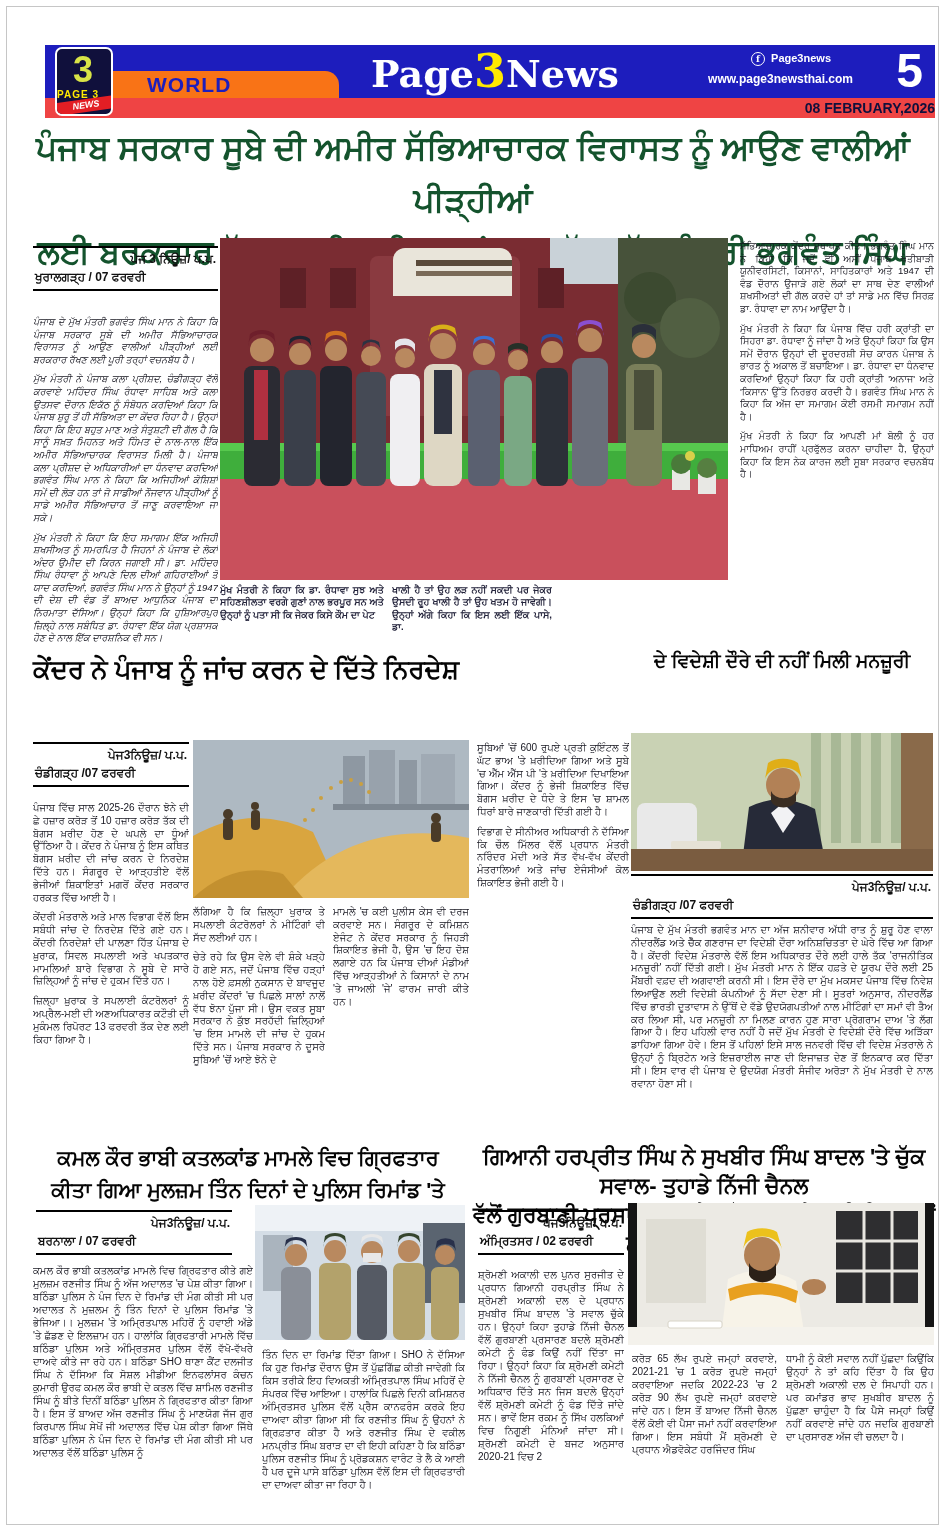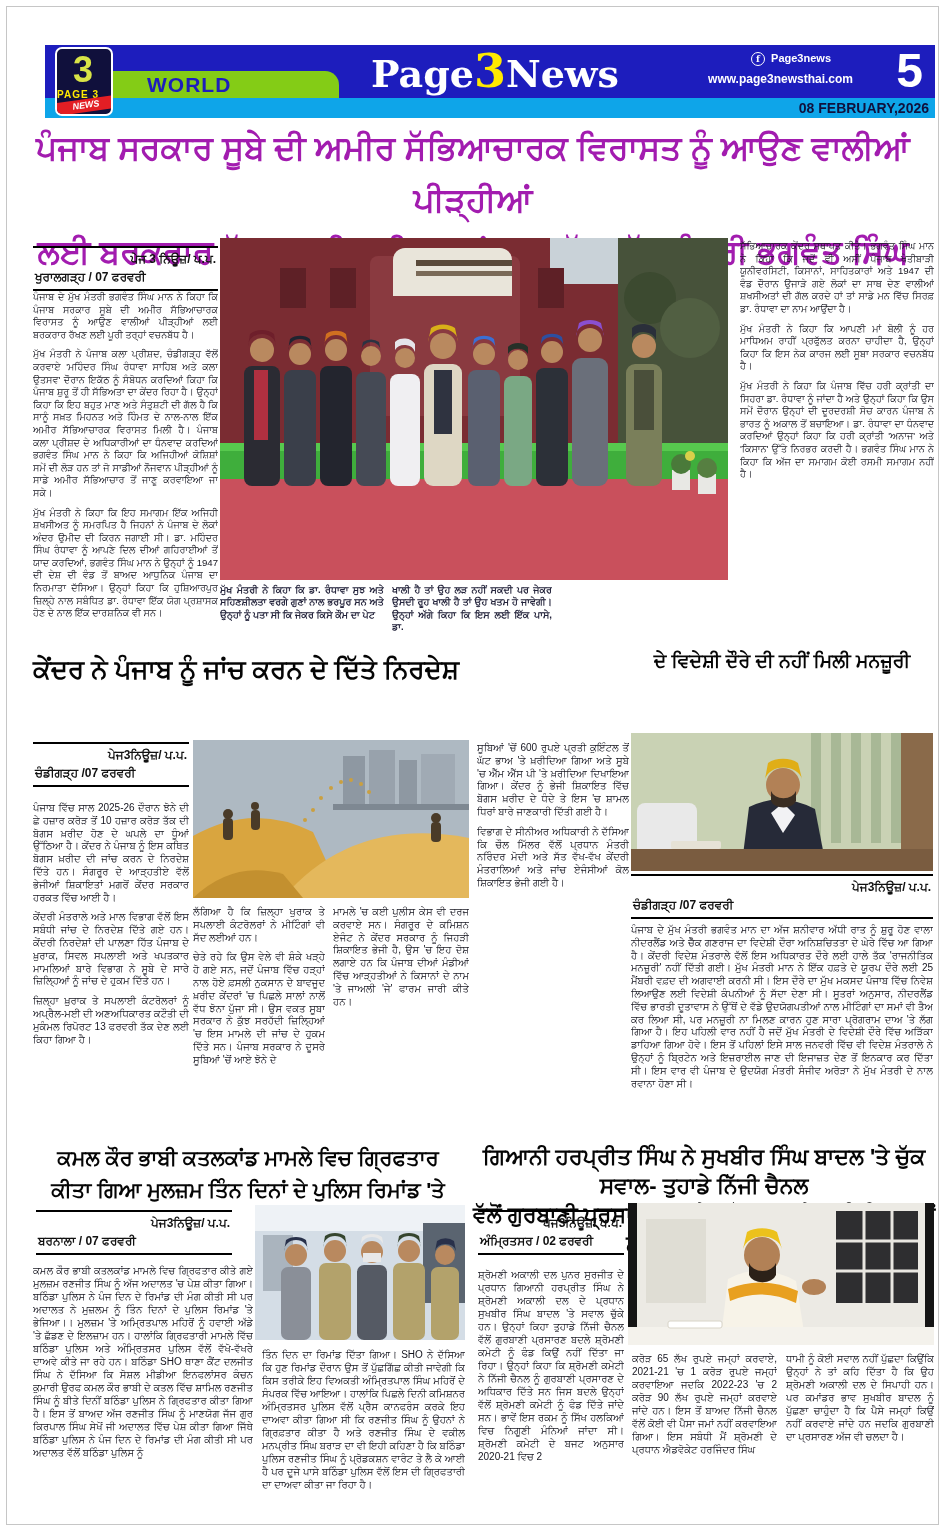--- a/index.html
+++ b/index.html
@@ -3,42 +3,42 @@
 <meta charset="utf-8">
 <style>
   html,body{margin:0;padding:0;background:#e9e9e9;}
   #page{position:relative;width:945px;height:1531px;background:#ffffff;margin:0 auto;
         font-family:"Liberation Sans",sans-serif;overflow:hidden;}
   .frame{position:absolute;inset:6px;border:1px solid #c6c6c6;pointer-events:none;}
 
   
   .hdr{position:absolute;left:45px;top:45px;width:890px;height:73px;}
   .hdr-blue{position:absolute;left:0;top:0;width:890px;height:53px;background:#1d1dbd;}
-  .hdr-strip{position:absolute;left:0;top:53px;width:890px;height:20px;background:#0ea5e9;
-             text-align:right;font-weight:bold;font-size:14px;color:#10103c;line-height:20px;padding-right:6px;box-sizing:border-box;}
-  .world-tab{position:absolute;left:66px;top:26px;width:228px;height:27px;background:#84cc16;
+  .hdr-strip{position:absolute;left:0;top:53px;width:890px;height:20px;background:#ef4444;
+             text-align:right;font-weight:bold;font-size:14px;color:#10103c;line-height:20px;box-sizing:border-box;}
+  .world-tab{position:absolute;left:66px;top:26px;width:228px;height:27px;background:#f97316;
              border-top-right-radius:14px;}
   .world-tab span{display:block;padding-left:36px;font-size:21px;font-weight:bold;color:#1d1dbd;line-height:27px;letter-spacing:1px;}
   .logo{position:absolute;left:10px;top:2px;width:58px;height:69px;background:#10103c;border:2px solid #ffffff;
         border-radius:7px;box-sizing:border-box;overflow:hidden;}
   .logo .big3{position:absolute;left:16px;top:0px;font-size:36px;font-weight:bold;color:#d9e447;}
   .logo .pg3{position:absolute;left:0;top:40px;width:100%;text-align:left;font-size:10px;font-weight:bold;color:#ffe900;letter-spacing:1px;}
   .logo .ribbon{position:absolute;left:-4px;top:50px;width:66px;height:13px;background:#e31e24;transform:rotate(-8deg);
         text-align:center;font-size:9px;font-style:italic;font-weight:bold;color:#ffffff;line-height:13px;}
   .brand{position:absolute;left:285px;top:2px;width:330px;text-align:center;color:#ffffff;
          font-family:"DejaVu Serif",serif;font-weight:bold;font-size:38px;line-height:48px;white-space:nowrap;}
   .brand .b3{color:#ffe900;font-size:46px;}
   .social{position:absolute;right:104px;top:7px;color:#ffffff;font-size:11px;font-weight:bold;}
   .fb{display:inline-block;width:12px;height:12px;border:1px solid #fff;border-radius:50%;
       font-family:"DejaVu Serif",serif;font-size:9px;line-height:12px;text-align:center;vertical-align:middle;margin-right:3px;}
   .website{position:absolute;right:82px;top:27px;color:#ffffff;font-size:12px;font-weight:bold;}
   .pagenum{position:absolute;right:12px;top:-2px;color:#ffffff;font-size:48px;font-weight:bold;line-height:56px;}
 
   
-  .main-hl{position:absolute;left:33px;top:122px;width:880px;text-align:center;color:#a21caf;
+  .main-hl{position:absolute;left:33px;top:122px;width:880px;text-align:center;color:#14532d;
            font-size:33px;line-height:52px;font-weight:800;}
   .hl2{position:absolute;left:33px;top:648px;width:592px;color:#050505;font-size:26px;line-height:42px;font-weight:800;}
   .hl3{position:absolute;left:630px;top:646px;width:304px;text-align:center;color:#050505;font-size:19px;line-height:30px;font-weight:800;}
   .hl4{position:absolute;left:30px;top:1142px;width:436px;text-align:center;color:#050505;font-size:21px;line-height:32px;font-weight:800;}
   .hl5{position:absolute;left:472px;top:1142px;width:464px;text-align:center;color:#050505;font-size:22px;line-height:29px;font-weight:800;}
 
   
   .byline{position:absolute;border-top:2px solid #000;border-bottom:2px solid #000;padding:4px 2px 5px;box-sizing:border-box;}
   .byline .agency{text-align:right;font-weight:bold;font-size:12px;color:#111;}
   .byline .dateline{font-weight:bold;font-size:12px;color:#111;margin-top:4px;}
@@ -85,21 +85,21 @@
   <div class="main-hl">
     <div>ਪੰਜਾਬ ਸਰਕਾਰ ਸੂਬੇ ਦੀ ਅਮੀਰ ਸੱਭਿਆਚਾਰਕ ਵਿਰਾਸਤ ਨੂੰ ਆਉਣ ਵਾਲੀਆਂ ਪੀੜ੍ਹੀਆਂ</div>
     <div>ਲਈ ਬਰਕਰਾਰ ਰੱਖਣ ਲਈ ਪੂਰੀ ਤਰ੍ਹਾਂ ਵਚਨਬੱਧ: ਮੁੱਖ ਮੰਤਰੀ ਭਗਵੰਤ ਸਿੰਘ ਮਾਨ</div>
   </div>
 
   <div class="byline" style="left:33px;top:246px;width:185px;">
     <div class="agency">ਪੇਜ 3 ਨਿਊਜ਼/ ਪ.ਪ.</div>
     <div class="dateline">ਖੁਰਾਲਗੜ੍ਹ / 07 ਫਰਵਰੀ</div>
   </div>
 
-  <div class="col f-lead" style="left:33px;top:291px;width:185px;height:336px;">
+  <div class="col f-lead" style="left:33px;top:316px;width:185px;height:336px;font-style:italic;">
     <p>ਪੰਜਾਬ ਦੇ ਮੁੱਖ ਮੰਤਰੀ ਭਗਵੰਤ ਸਿੰਘ ਮਾਨ ਨੇ ਕਿਹਾ ਕਿ ਪੰਜਾਬ ਸਰਕਾਰ ਸੂਬੇ ਦੀ ਅਮੀਰ ਸੱਭਿਆਚਾਰਕ ਵਿਰਾਸਤ ਨੂੰ ਆਉਣ ਵਾਲੀਆਂ ਪੀੜ੍ਹੀਆਂ ਲਈ ਬਰਕਰਾਰ ਰੱਖਣ ਲਈ ਪੂਰੀ ਤਰ੍ਹਾਂ ਵਚਨਬੱਧ ਹੈ।</p>
     <p>ਮੁੱਖ ਮੰਤਰੀ ਨੇ ਪੰਜਾਬ ਕਲਾ ਪ੍ਰੀਸ਼ਦ, ਚੰਡੀਗੜ੍ਹ ਵੱਲੋਂ ਕਰਵਾਏ 'ਮਹਿੰਦਰ ਸਿੰਘ ਰੰਧਾਵਾ ਸਾਹਿਬ ਅਤੇ ਕਲਾ ਉਤਸਵ' ਦੌਰਾਨ ਇਕੱਠ ਨੂੰ ਸੰਬੋਧਨ ਕਰਦਿਆਂ ਕਿਹਾ ਕਿ ਪੰਜਾਬ ਸ਼ੁਰੂ ਤੋਂ ਹੀ ਸੱਭਿਅਤਾ ਦਾ ਕੇਂਦਰ ਰਿਹਾ ਹੈ। ਉਨ੍ਹਾਂ ਕਿਹਾ ਕਿ ਇਹ ਬਹੁਤ ਮਾਣ ਅਤੇ ਸੰਤੁਸ਼ਟੀ ਦੀ ਗੱਲ ਹੈ ਕਿ ਸਾਨੂੰ ਸਖ਼ਤ ਮਿਹਨਤ ਅਤੇ ਹਿੰਮਤ ਦੇ ਨਾਲ-ਨਾਲ ਇੱਕ ਅਮੀਰ ਸੱਭਿਆਚਾਰਕ ਵਿਰਾਸਤ ਮਿਲੀ ਹੈ। ਪੰਜਾਬ ਕਲਾ ਪ੍ਰੀਸ਼ਦ ਦੇ ਅਧਿਕਾਰੀਆਂ ਦਾ ਧੰਨਵਾਦ ਕਰਦਿਆਂ ਭਗਵੰਤ ਸਿੰਘ ਮਾਨ ਨੇ ਕਿਹਾ ਕਿ ਅਜਿਹੀਆਂ ਕੋਸ਼ਿਸ਼ਾਂ ਸਮੇਂ ਦੀ ਲੋੜ ਹਨ ਤਾਂ ਜੋ ਸਾਡੀਆਂ ਨੌਜਵਾਨ ਪੀੜ੍ਹੀਆਂ ਨੂੰ ਸਾਡੇ ਅਮੀਰ ਸੱਭਿਆਚਾਰ ਤੋਂ ਜਾਣੂ ਕਰਵਾਇਆ ਜਾ ਸਕੇ।</p>
     <p>ਮੁੱਖ ਮੰਤਰੀ ਨੇ ਕਿਹਾ ਕਿ ਇਹ ਸਮਾਗਮ ਇੱਕ ਅਜਿਹੀ ਸ਼ਖਸੀਅਤ ਨੂੰ ਸਮਰਪਿਤ ਹੈ ਜਿਹਨਾਂ ਨੇ ਪੰਜਾਬ ਦੇ ਲੋਕਾਂ ਅੰਦਰ ਉਮੀਦ ਦੀ ਕਿਰਨ ਜਗਾਈ ਸੀ। ਡਾ. ਮਹਿੰਦਰ ਸਿੰਘ ਰੰਧਾਵਾ ਨੂੰ ਆਪਣੇ ਦਿਲ ਦੀਆਂ ਗਹਿਰਾਈਆਂ ਤੋਂ ਯਾਦ ਕਰਦਿਆਂ, ਭਗਵੰਤ ਸਿੰਘ ਮਾਨ ਨੇ ਉਨ੍ਹਾਂ ਨੂੰ 1947 ਦੀ ਦੇਸ਼ ਦੀ ਵੰਡ ਤੋਂ ਬਾਅਦ ਆਧੁਨਿਕ ਪੰਜਾਬ ਦਾ ਨਿਰਮਾਤਾ ਦੱਸਿਆ। ਉਨ੍ਹਾਂ ਕਿਹਾ ਕਿ ਹੁਸ਼ਿਆਰਪੁਰ ਜ਼ਿਲ੍ਹੇ ਨਾਲ ਸਬੰਧਿਤ ਡਾ. ਰੰਧਾਵਾ ਇੱਕ ਯੋਗ ਪ੍ਰਸ਼ਾਸਕ ਹੋਣ ਦੇ ਨਾਲ ਇੱਕ ਦਾਰਸ਼ਨਿਕ ਵੀ ਸਨ।</p>
   </div>
 
   <div class="photo" style="left:220px;top:238px;width:508px;height:342px;">
     <svg width="508" height="342" viewBox="0 0 508 342">
       <rect width="508" height="342" fill="#7a2c32"></rect>
       <rect x="330" y="0" width="178" height="46" fill="#c9d2d8"></rect>
       <rect x="398" y="0" width="110" height="210" fill="#47523a"></rect>
@@ -174,22 +174,22 @@
         <path d="M412 100 a13 11 0 0 1 24 2 l0 -10 a14 10 0 0 0 -24 -2 z" fill="#2a2f3a"></path>
       </g>
     </svg>
   </div>
 
   <div class="caption" style="left:220px;top:584px;width:164px;height:54px;">ਮੁੱਖ ਮੰਤਰੀ ਨੇ ਕਿਹਾ ਕਿ ਡਾ. ਰੰਧਾਵਾ ਸੁਝ ਅਤੇ ਸਹਿਣਸ਼ੀਲਤਾ ਵਰਗੇ ਗੁਣਾਂ ਨਾਲ ਭਰਪੂਰ ਸਨ ਅਤੇ ਉਨ੍ਹਾਂ ਨੂੰ ਪਤਾ ਸੀ ਕਿ ਜੇਕਰ ਕਿਸੇ ਕੌਮ ਦਾ ਪੇਟ</div>
   <div class="caption" style="left:392px;top:584px;width:160px;height:54px;">ਖਾਲੀ ਹੈ ਤਾਂ ਉਹ ਲੜ ਨਹੀਂ ਸਕਦੀ ਪਰ ਜੇਕਰ ਉਸਦੀ ਰੂਹ ਖਾਲੀ ਹੈ ਤਾਂ ਉਹ ਖਤਮ ਹੋ ਜਾਵੇਗੀ। ਉਨ੍ਹਾਂ ਅੱਗੇ ਕਿਹਾ ਕਿ ਇਸ ਲਈ ਇੱਕ ਪਾਸੇ, ਡਾ.</div>
 
   <div class="col f-lead" style="left:740px;top:240px;width:194px;height:398px;">
     <p>ਸੱਭਿਆਚਾਰਕ ਕੇਂਦਰ ਸਥਾਪਤ ਕੀਤੇ। ਭਗਵੰਤ ਸਿੰਘ ਮਾਨ ਨੇ ਕਿਹਾ ਕਿ ਜਦੋਂ ਵੀ ਅਸੀਂ ਪੰਜਾਬ ਖੇਤੀਬਾੜੀ ਯੂਨੀਵਰਸਿਟੀ, ਕਿਸਾਨਾਂ, ਸਾਹਿਤਕਾਰਾਂ ਅਤੇ 1947 ਦੀ ਵੰਡ ਦੌਰਾਨ ਉਜਾੜੇ ਗਏ ਲੋਕਾਂ ਦਾ ਸਾਥ ਦੇਣ ਵਾਲੀਆਂ ਸ਼ਖਸੀਅਤਾਂ ਦੀ ਗੱਲ ਕਰਦੇ ਹਾਂ ਤਾਂ ਸਾਡੇ ਮਨ ਵਿੱਚ ਸਿਰਫ਼ ਡਾ. ਰੰਧਾਵਾ ਦਾ ਨਾਮ ਆਉਂਦਾ ਹੈ।</p>
+    <p>ਮੁੱਖ ਮੰਤਰੀ ਨੇ ਕਿਹਾ ਕਿ ਪੰਜਾਬ ਵਿੱਚ ਹਰੀ ਕ੍ਰਾਂਤੀ ਦਾ ਸਿਹਰਾ ਡਾ. ਰੰਧਾਵਾ ਨੂੰ ਜਾਂਦਾ ਹੈ ਅਤੇ ਉਨ੍ਹਾਂ ਕਿਹਾ ਕਿ ਉਸ ਸਮੇਂ ਦੌਰਾਨ ਉਨ੍ਹਾਂ ਦੀ ਦੂਰਦਰਸ਼ੀ ਸੋਚ ਕਾਰਨ ਪੰਜਾਬ ਨੇ ਭਾਰਤ ਨੂੰ ਅਕਾਲ ਤੋਂ ਬਚਾਇਆ। ਡਾ. ਰੰਧਾਵਾ ਦਾ ਧੰਨਵਾਦ ਕਰਦਿਆਂ ਉਨ੍ਹਾਂ ਕਿਹਾ ਕਿ ਹਰੀ ਕ੍ਰਾਂਤੀ 'ਅਨਾਜ' ਅਤੇ 'ਕਿਸਾਨ' ਉੱਤੇ ਨਿਰਭਰ ਕਰਦੀ ਹੈ। ਭਗਵੰਤ ਸਿੰਘ ਮਾਨ ਨੇ ਕਿਹਾ ਕਿ ਅੱਜ ਦਾ ਸਮਾਗਮ ਕੋਈ ਰਸਮੀ ਸਮਾਗਮ ਨਹੀਂ ਹੈ।</p>
     <p>ਮੁੱਖ ਮੰਤਰੀ ਨੇ ਕਿਹਾ ਕਿ ਆਪਣੀ ਮਾਂ ਬੋਲੀ ਨੂੰ ਹਰ ਮਾਧਿਅਮ ਰਾਹੀਂ ਪ੍ਰਫੁੱਲਤ ਕਰਨਾ ਚਾਹੀਦਾ ਹੈ, ਉਨ੍ਹਾਂ ਕਿਹਾ ਕਿ ਇਸ ਨੇਕ ਕਾਰਜ ਲਈ ਸੂਬਾ ਸਰਕਾਰ ਵਚਨਬੱਧ ਹੈ।</p>
-    <p>ਮੁੱਖ ਮੰਤਰੀ ਨੇ ਕਿਹਾ ਕਿ ਪੰਜਾਬ ਵਿੱਚ ਹਰੀ ਕ੍ਰਾਂਤੀ ਦਾ ਸਿਹਰਾ ਡਾ. ਰੰਧਾਵਾ ਨੂੰ ਜਾਂਦਾ ਹੈ ਅਤੇ ਉਨ੍ਹਾਂ ਕਿਹਾ ਕਿ ਉਸ ਸਮੇਂ ਦੌਰਾਨ ਉਨ੍ਹਾਂ ਦੀ ਦੂਰਦਰਸ਼ੀ ਸੋਚ ਕਾਰਨ ਪੰਜਾਬ ਨੇ ਭਾਰਤ ਨੂੰ ਅਕਾਲ ਤੋਂ ਬਚਾਇਆ। ਡਾ. ਰੰਧਾਵਾ ਦਾ ਧੰਨਵਾਦ ਕਰਦਿਆਂ ਉਨ੍ਹਾਂ ਕਿਹਾ ਕਿ ਹਰੀ ਕ੍ਰਾਂਤੀ 'ਅਨਾਜ' ਅਤੇ 'ਕਿਸਾਨ' ਉੱਤੇ ਨਿਰਭਰ ਕਰਦੀ ਹੈ। ਭਗਵੰਤ ਸਿੰਘ ਮਾਨ ਨੇ ਕਿਹਾ ਕਿ ਅੱਜ ਦਾ ਸਮਾਗਮ ਕੋਈ ਰਸਮੀ ਸਮਾਗਮ ਨਹੀਂ ਹੈ।</p>
   </div>
 
   <div class="hl2">
     <div>ਕੇਂਦਰ ਨੇ ਪੰਜਾਬ ਨੂੰ ਜਾਂਚ ਕਰਨ ਦੇ ਦਿੱਤੇ ਨਿਰਦੇਸ਼</div>
   </div>
 
   <div class="byline" style="left:33px;top:742px;width:156px;">
     <div class="agency">ਪੇਜ3ਨਿਊਜ਼/ ਪ.ਪ.</div>
     <div class="dateline">ਚੰਡੀਗੜ੍ਹ /07 ਫਰਵਰੀ</div>
   </div>

